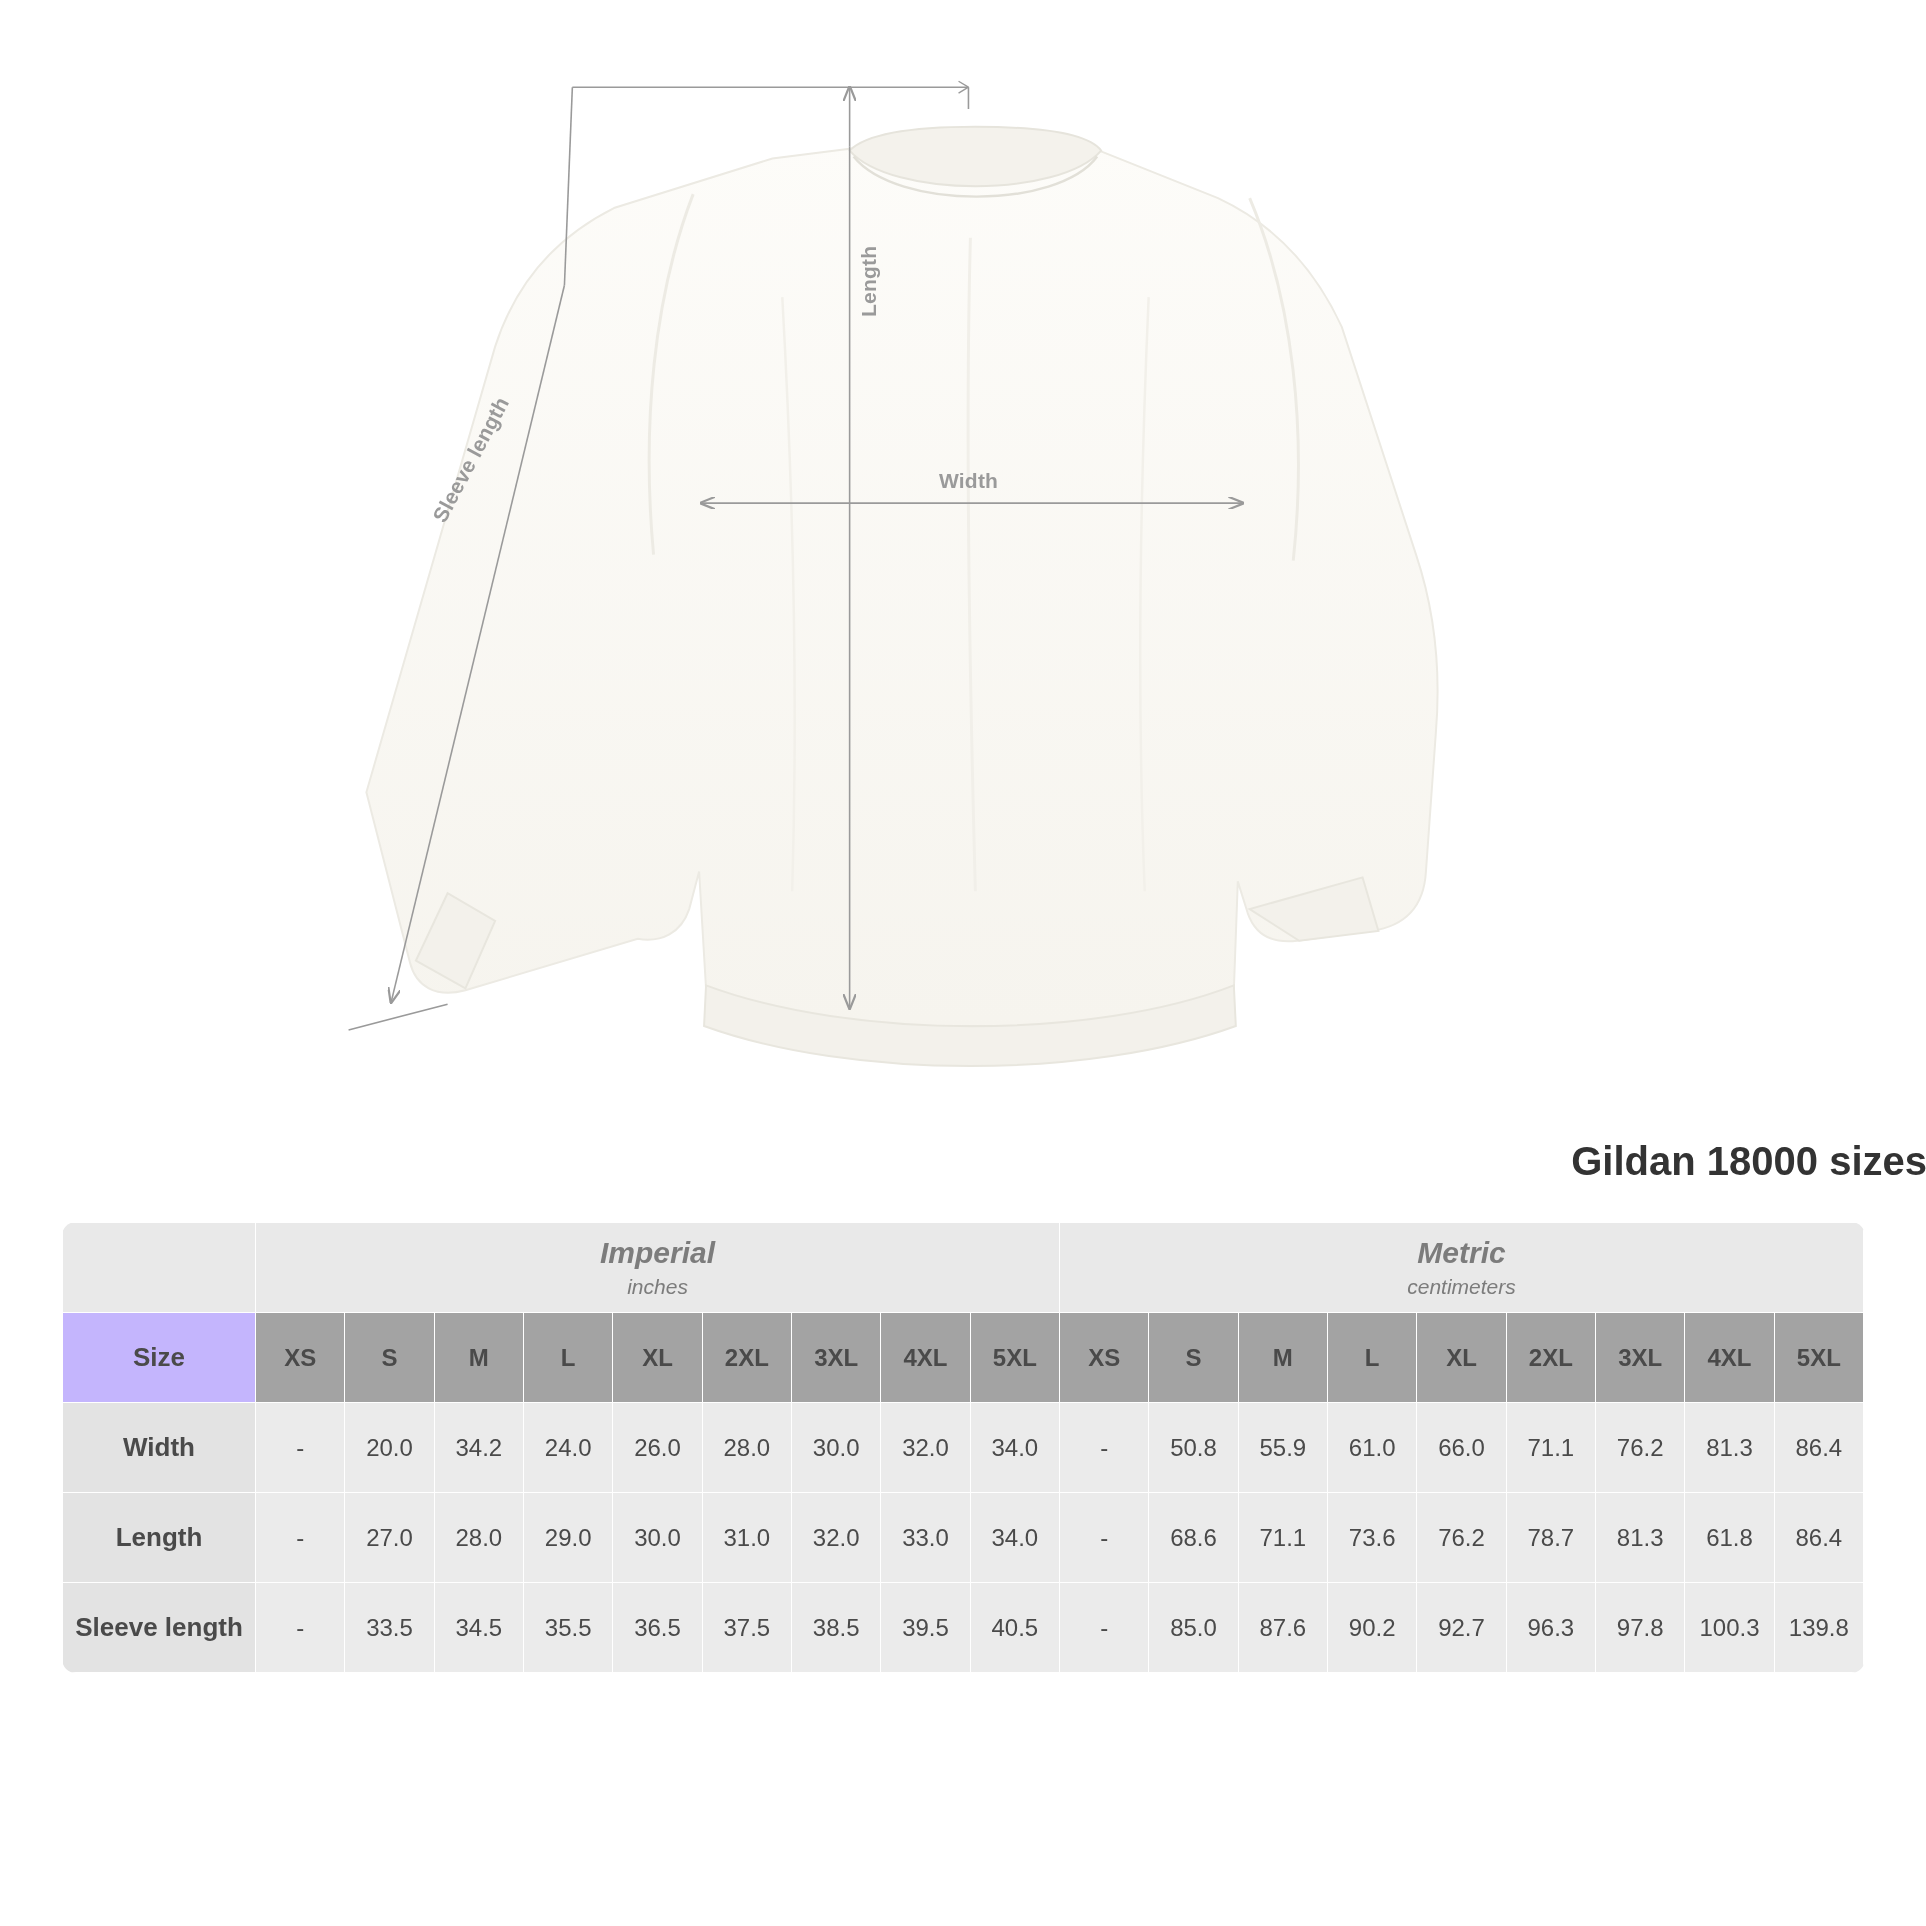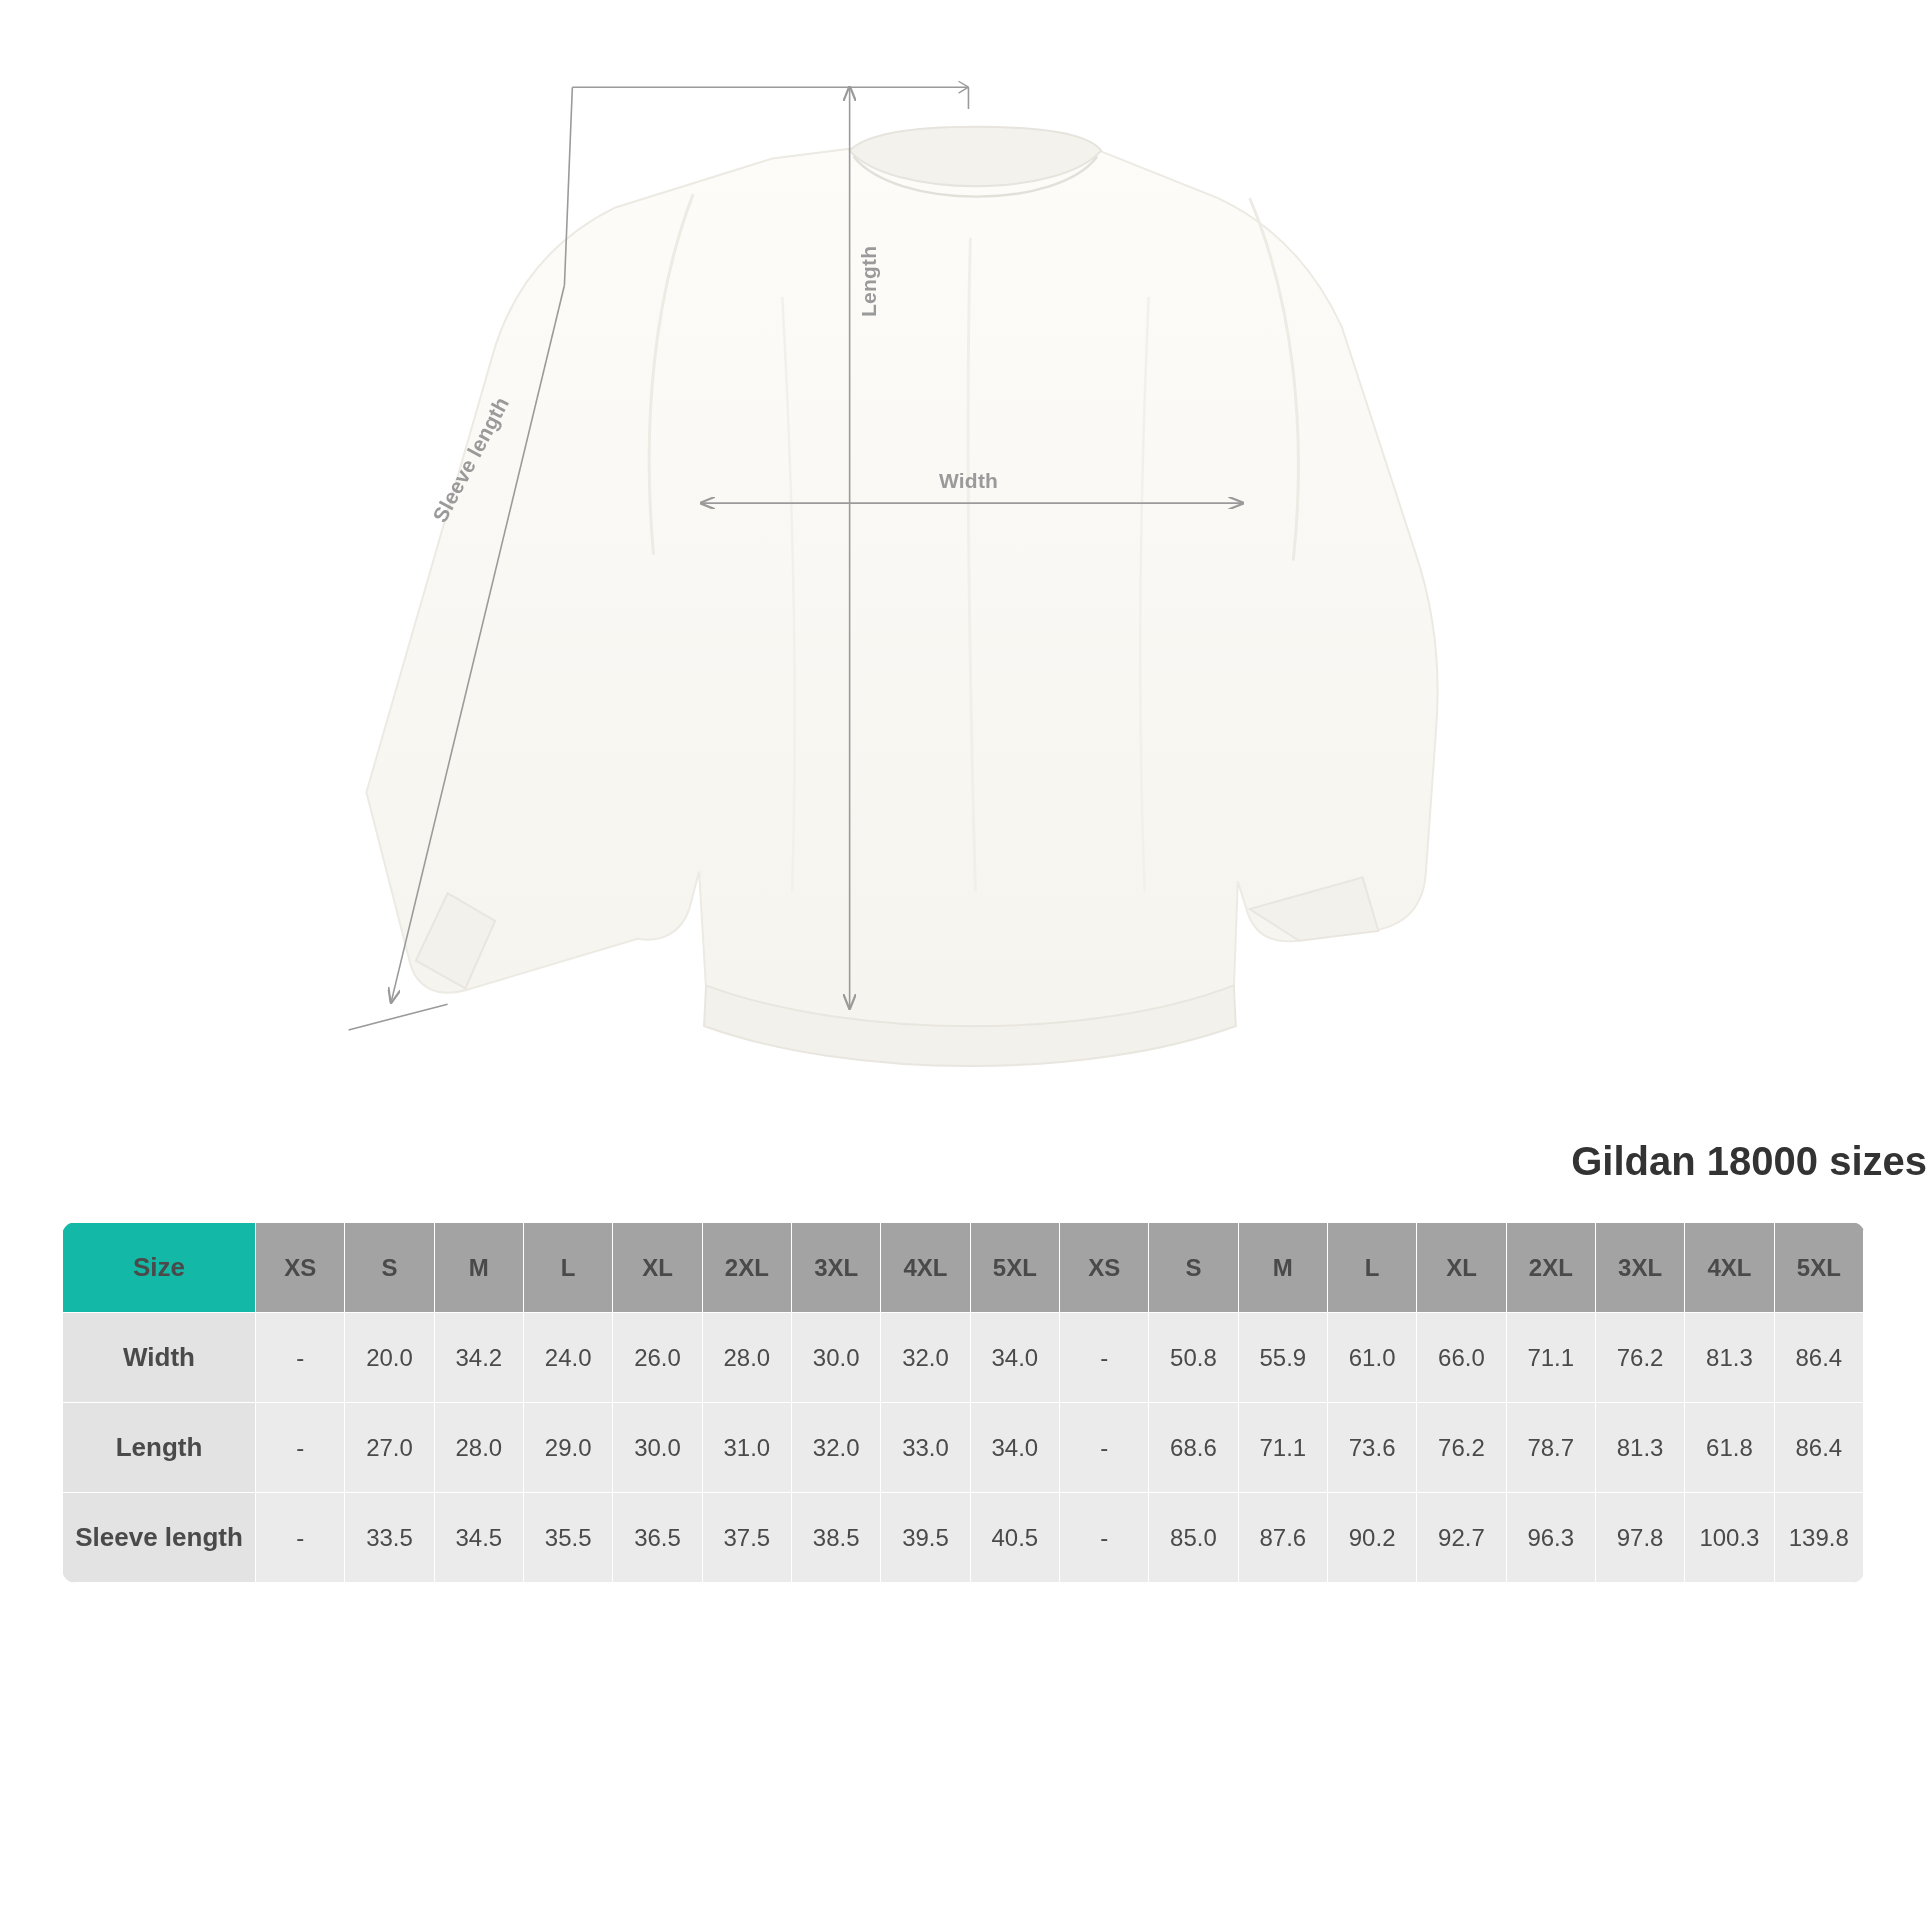--- a/index.html
+++ b/index.html
@@ -129,21 +129,21 @@
   tr.band td {
     background: #ebebeb;
   }
   tr.band td.rowlabel {
     background: #e3e3e3;
     font-weight: bold;
     color: #4a4a4a;
     font-size: 26px;
   }
   tr.hdr-row td.rowlabel {
-    background: #14b8a6;
+    background: #c4b5fd;
   }
   .col-label { width: 188px; }
   .col-cell { width: 87px; }
 </style>
 </head>
 <body>
 
 <div class="page">
 
   <div class="hero">
@@ -248,20 +248,31 @@
           <col class="col-cell">
           <col class="col-cell">
           <col class="col-cell">
           <col class="col-cell">
         <col class="col-cell">
           <col class="col-cell">
           <col class="col-cell">
           <col class="col-cell">
       </colgroup>
       <tbody>
+        <tr class="unit-header">
+          <td></td>
+          <td colspan="9">
+            <span class="unit-name">Imperial</span>
+            <span class="unit-sub">inches</span>
+          </td>
+          <td colspan="9">
+            <span class="unit-name">Metric</span>
+            <span class="unit-sub">centimeters</span>
+          </td>
+        </tr>
 
         <tr class="hdr-row">
           <td class="rowlabel">Size</td>
           <td>XS</td>
           <td>S</td>
           <td>M</td>
           <td>L</td>
           <td>XL</td>
           <td>2XL</td>
           <td>3XL</td>

